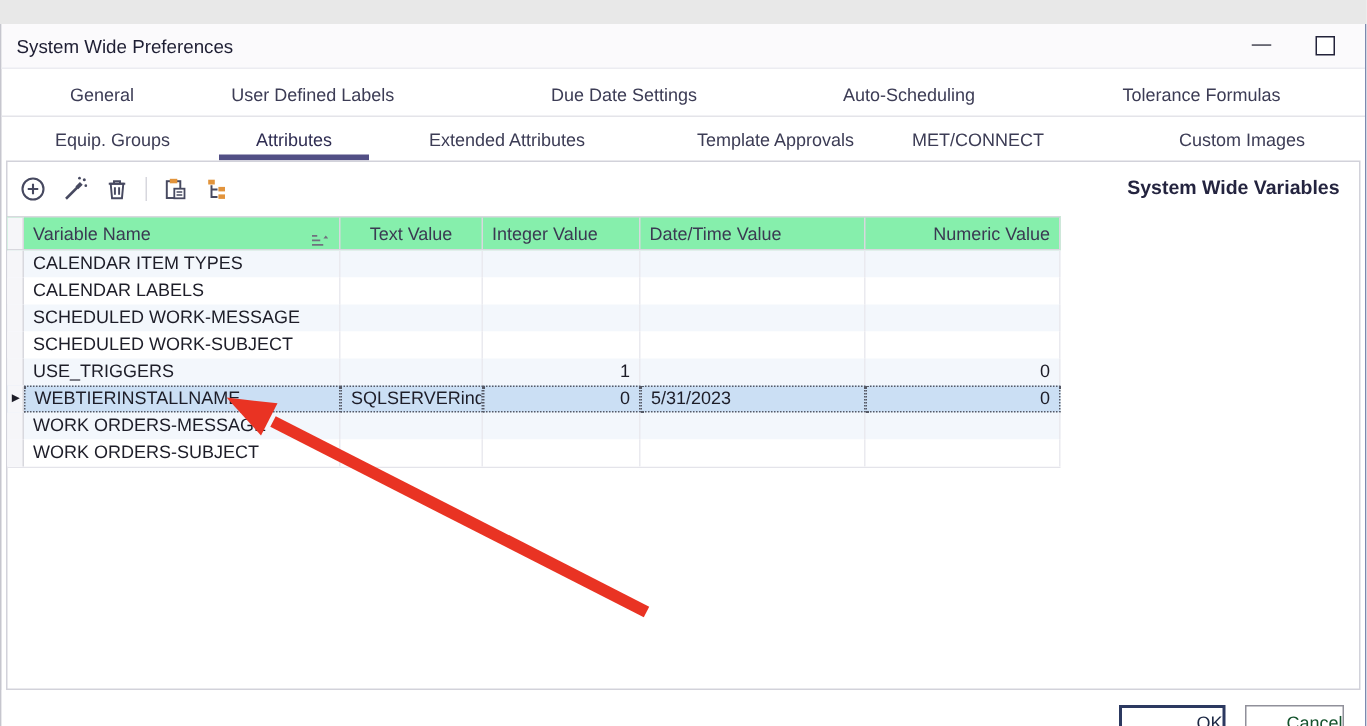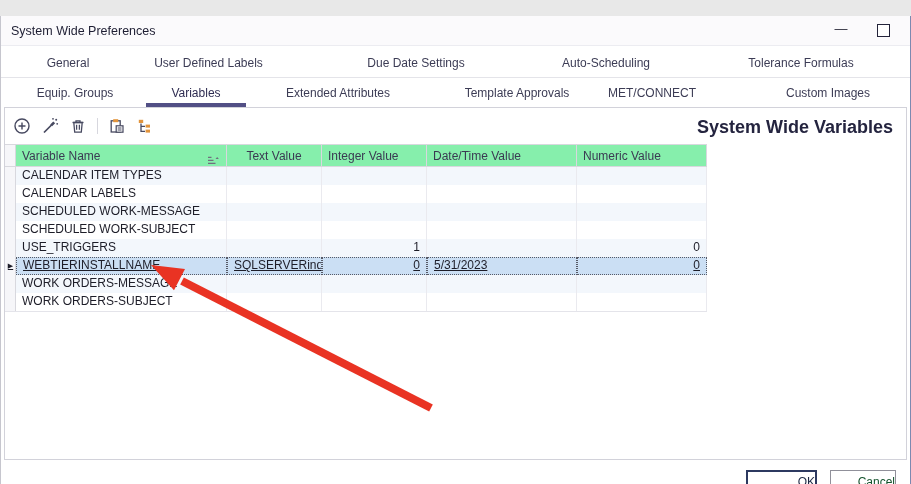--- a/index.html
+++ b/index.html
@@ -56,21 +56,21 @@
     position:absolute; left:3px; right:3px; top:91px; bottom:40px;
     background:#fff; border:1px solid #d2d2da;
   }
 
   
   .toolbar { position:absolute; left:8px; top:6px; height:24px; display:flex; align-items:center; gap:10px; }
   .tool-icon { width:18px; height:18px; display:inline-block; cursor:pointer; }
   .tool-sep { width:1px; height:16px; background:#d7d7de; }
   .panel-title {
     position:absolute; right:13px; top:9px;
-    font-weight:bold; color:#24243f; font-size:18px;
+    font-weight:bold; color:#24243f; font-size:13px;
   }
 
   
   .grid { position:absolute; left:0px; top:36px; width:702px; }
   .grid-header {
     display:flex; height:23px; line-height:22px;
     background:#86efac; color:#3a3a52;
     border-top:1px solid #d8d8de; border-bottom:1px solid #d8d8de;
   }
   .grid-header .cell { border-right:1px solid #d8d8de; position:relative; }
@@ -84,24 +84,24 @@
   .gutter {
     width:11px; padding:0; background:#f6f6f9;
     border-right:1px solid #d8d8de;
     font-size:7px; color:#222; text-align:center; line-height:18px;
   }
   .grid-header .gutter { border-right:1px solid #d8d8de; }
   .c-name    { width:211px; }
   .c-text    { width:95px;text-align:center;  }
   .c-int     { width:105px; }
   .c-date    { width:150px; }
-  .c-numeric { width:130px; }
+  .c-numeric { width:130px;text-align:right; }
   .num { text-align:right; }
   .grid-row .cell { color:#1d1d28; }
-  .grid-row.selected .cell { border:1px dotted #565a66; line-height:15px;text-decoration:underline; }
+  .grid-row.selected .cell { border:1px dotted #565a66; line-height:15px; }
   .grid-row.selected .gutter { border:1px solid transparent; border-right:1px solid #d8d8de; background:#f6f6f9; line-height:16px; }
   .grid-body { border-bottom:1px solid #e4e4ea; }
   .sort-glyph { position:absolute; right:7px; top:5px; }
 
   
   .arrow-overlay {
     position:absolute; left:0; top:0; width:911px; height:484px;
     pointer-events:none;
   }
 
@@ -143,21 +143,21 @@
   <div class="tabrow tabrow1">
     <div class="tab" style="left:4px;width:126px">General</div>
     <div class="tab" style="left:140px;width:135px">User Defined Labels</div>
     <div class="tab" style="left:345px;width:140px">Due Date Settings</div>
     <div class="tab" style="left:535px;width:140px">Auto-Scheduling</div>
     <div class="tab" style="left:730px;width:140px">Tolerance Formulas</div>
   </div>
 
   <div class="tabrow tabrow2">
     <div class="tab" style="left:14px;width:120px">Equip. Groups</div>
-    <div class="tab active" style="left:145px;width:100px">Variables</div>
+    <div class="tab active" style="left:145px;width:100px">Attributes</div>
     <div class="tab" style="left:272px;width:130px">Extended Attributes</div>
     <div class="tab" style="left:451px;width:130px">Template Approvals</div>
     <div class="tab" style="left:591px;width:120px">MET/CONNECT</div>
     <div class="tab" style="left:767px;width:120px">Custom Images</div>
   </div>
 
   <div class="content">
 
     <div class="toolbar">
       <span class="tool-icon">

